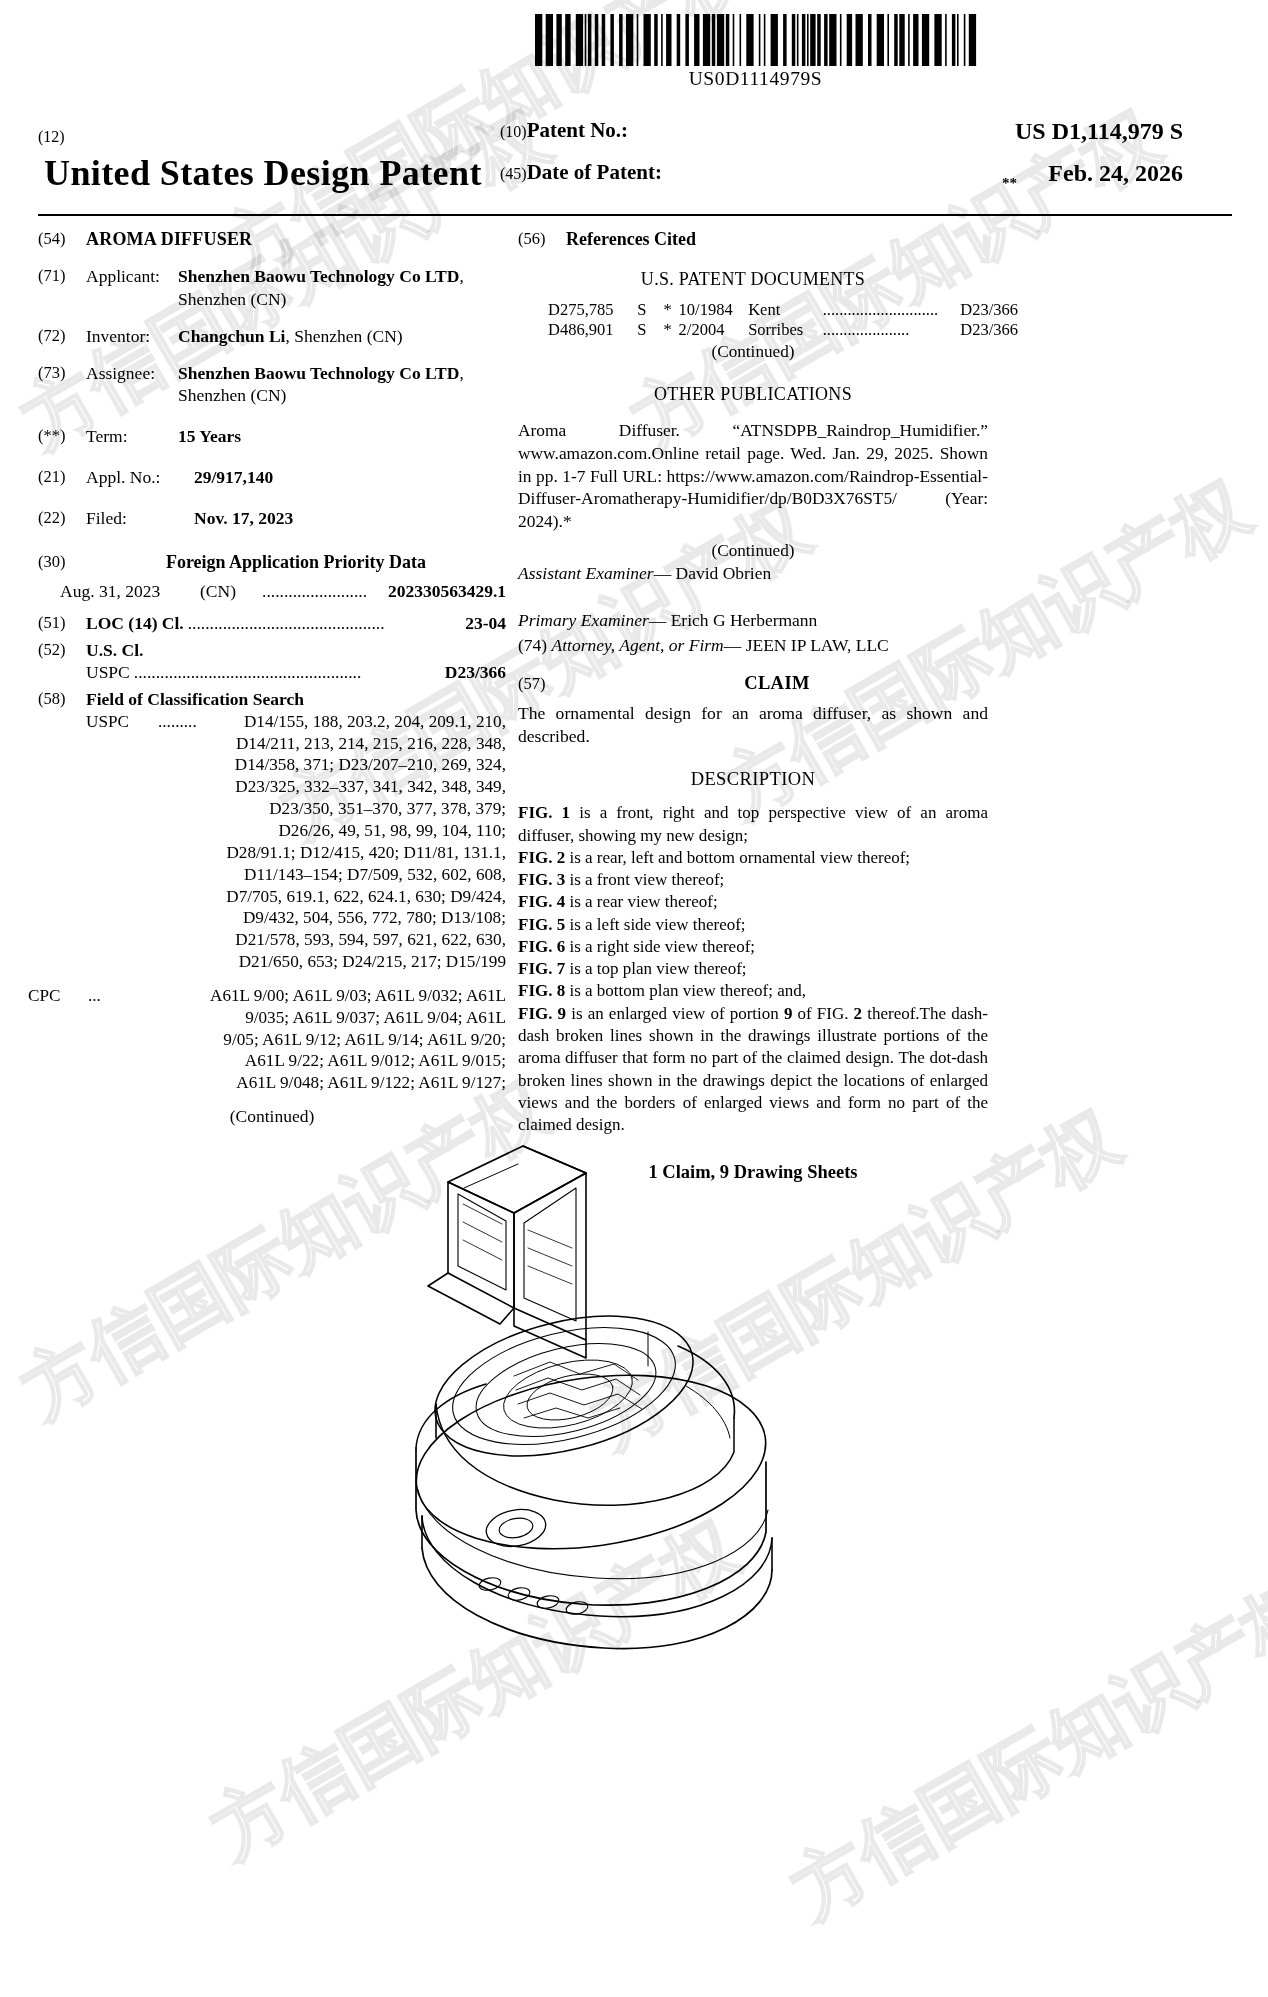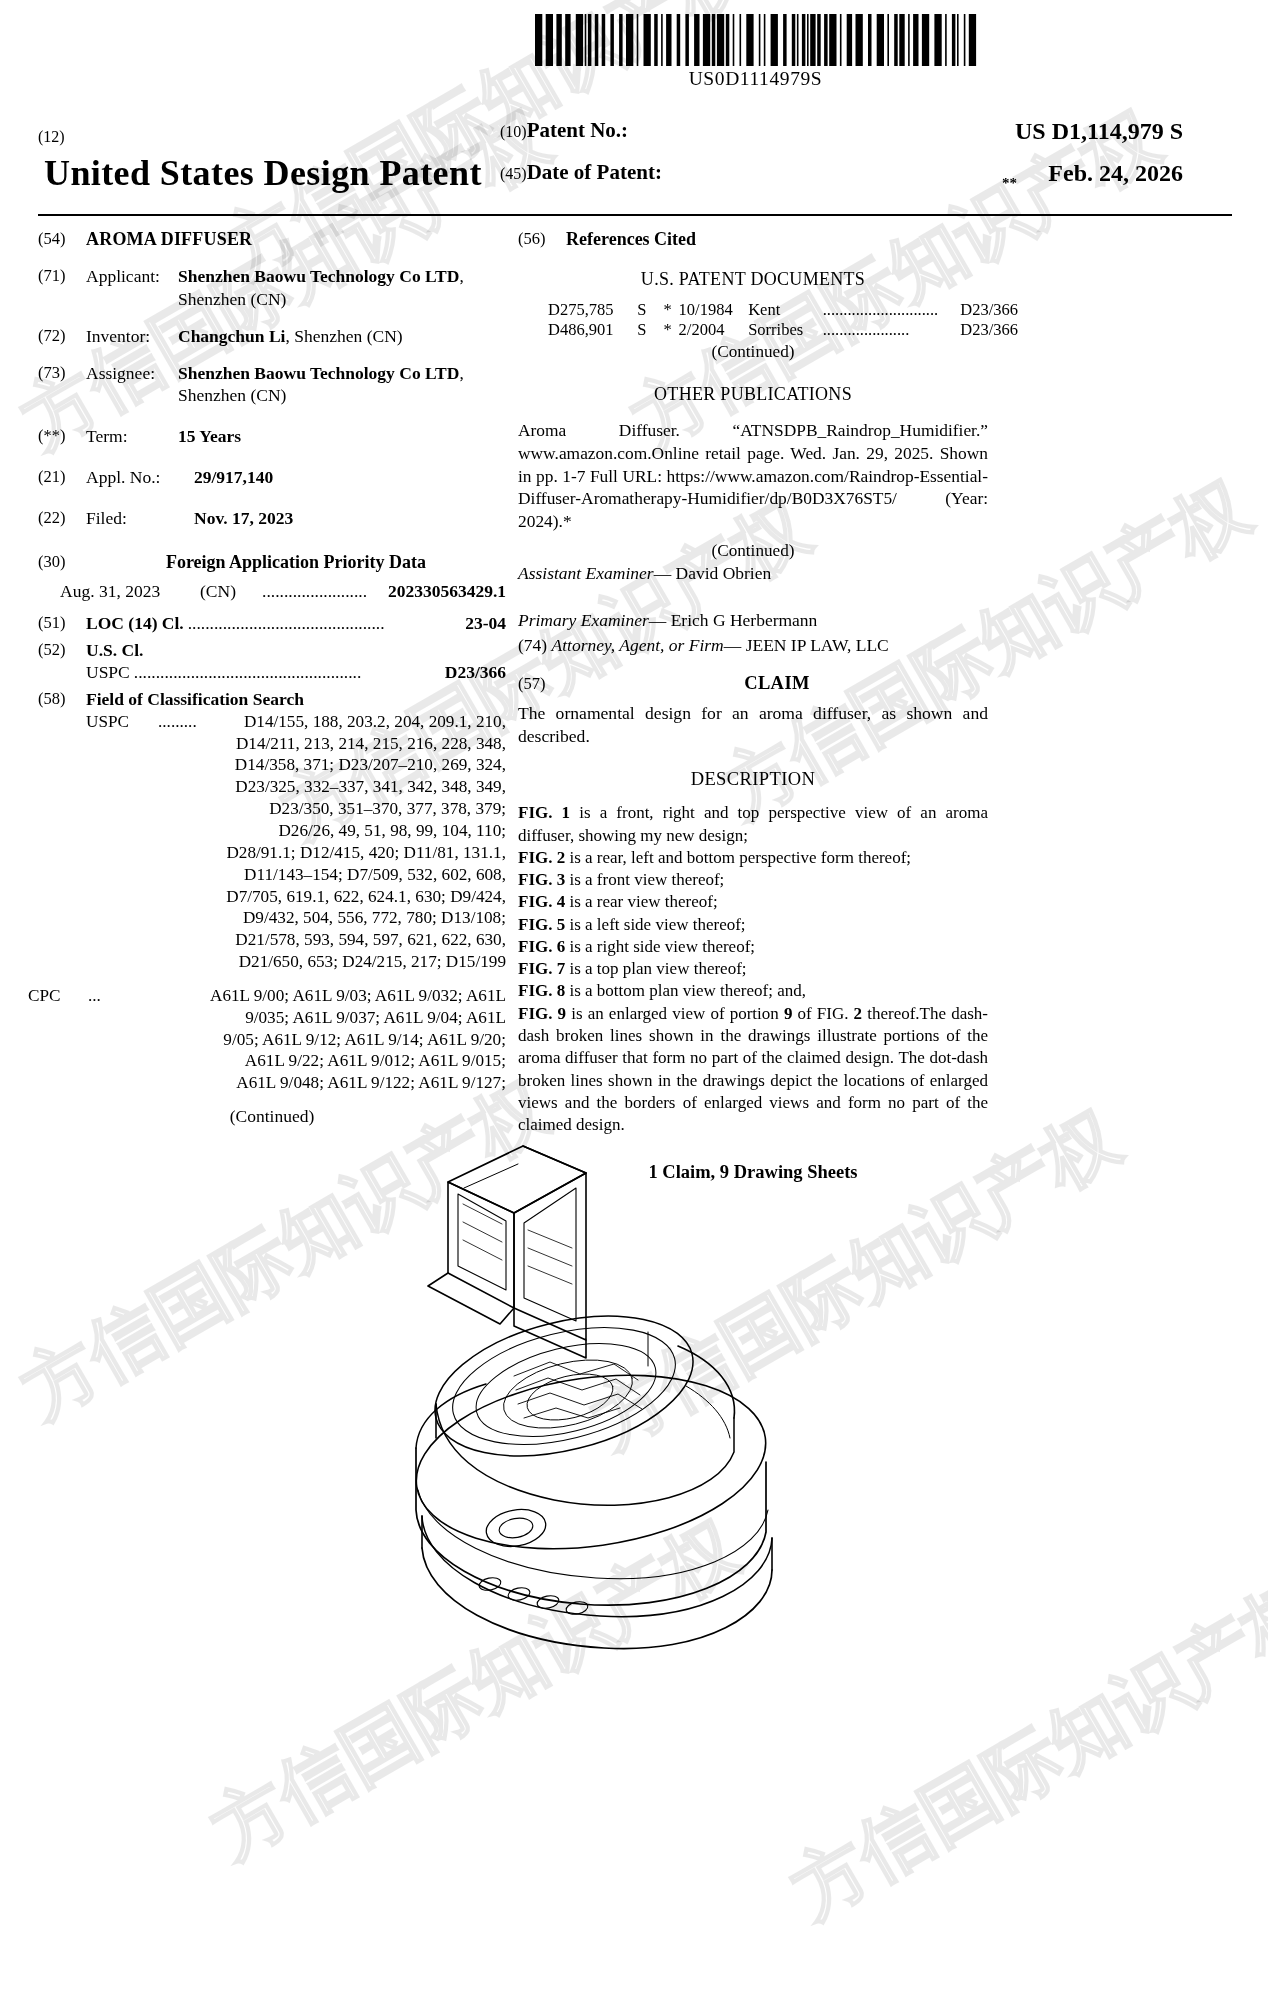--- a/index.html
+++ b/index.html
@@ -436,21 +436,21 @@
       <div class="claim-code">(57)</div>
       <div class="claim-title">CLAIM</div>
     </div>
 
     <div class="claim-body">The ornamental design for an aroma diffuser, as shown and described.</div>
 
     <div class="desc-head">DESCRIPTION</div>
 
     <div class="desc-body">
       <p><span class="b">FIG. 1</span><span> is a front, right and top perspective view of an aroma diffuser, showing my new design;</span></p>
-      <p><span class="b">FIG. 2</span><span> is a rear, left and bottom perspective form thereof;</span></p>
+      <p><span class="b">FIG. 2</span><span> is a rear, left and bottom ornamental view thereof;</span></p>
       <p><span class="b">FIG. 3</span><span> is a front view thereof;</span></p>
       <p><span class="b">FIG. 4</span><span> is a rear view thereof;</span></p>
       <p><span class="b">FIG. 5</span><span> is a left side view thereof;</span></p>
       <p><span class="b">FIG. 6</span><span> is a right side view thereof;</span></p>
       <p><span class="b">FIG. 7</span><span> is a top plan view thereof;</span></p>
       <p><span class="b">FIG. 8</span><span> is a bottom plan view thereof; and,</span></p>
       <p><span class="b">FIG. 9</span><span> is an enlarged view of portion </span><span class="b">9</span><span> of FIG. </span><span class="b">2</span><span> thereof.</span><span>The dash-dash broken lines shown in the drawings illustrate portions of the aroma diffuser that form no part of the claimed design. The dot-dash broken lines shown in the drawings depict the locations of enlarged views and the borders of enlarged views and form no part of the claimed design.</span></p>
     </div>
 
     <div class="sheets">1 Claim, 9 Drawing Sheets</div>

